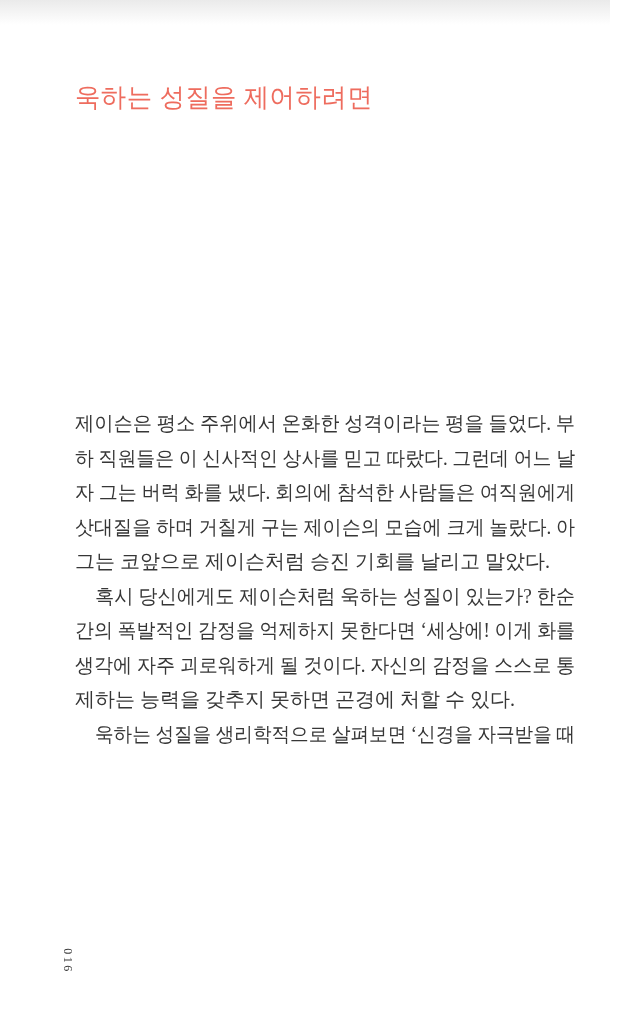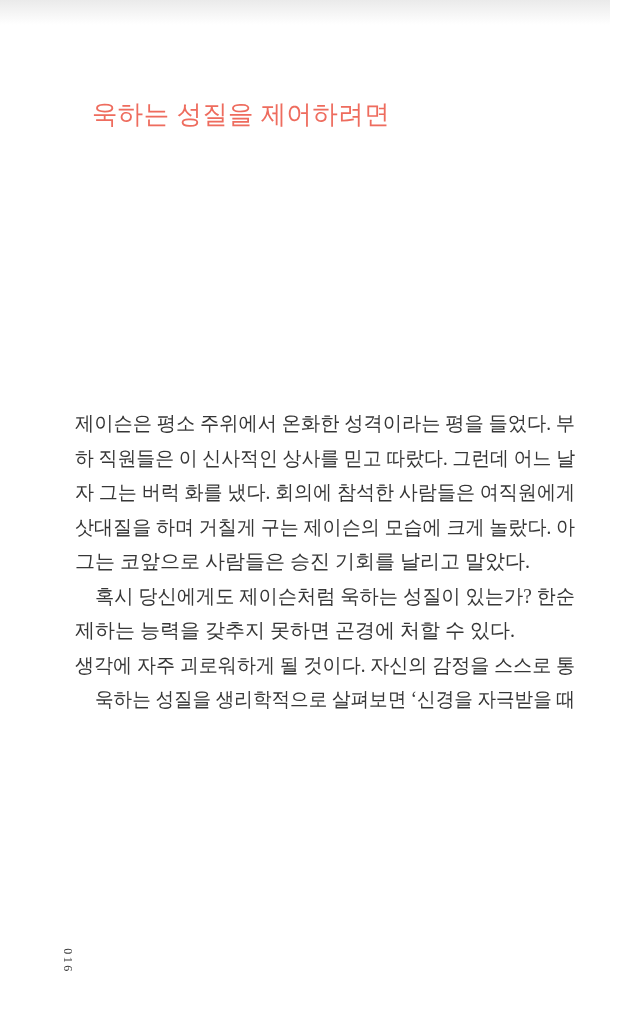--- a/index.html
+++ b/index.html
@@ -22,21 +22,21 @@
     top: 0; left: 0;
     width: 610px; height: 26px;
     background: linear-gradient(180deg, rgba(186,186,186,0.30) 0%, rgba(255,255,255,0) 95%);
     pointer-events: none;
   }
   .title {
     position: absolute;
     left: 75px;
     top: 82px;
     width: 298px;
-    margin: 17px;
+    margin: 0;
     font-size: 26px;
     font-weight: normal;
     line-height: 32px;
     letter-spacing: 0.5px;
     color: var(--color-accent, #ee6c5e);
     white-space: nowrap;
   }
   .body-text {
     position: absolute;
     left: 75px;
@@ -81,22 +81,23 @@
 
   <div class="top-shade"></div>
 
   <h1 class="title fitline"><span class="fit-span" style="transform: scaleX(0.97545);">욱하는 성질을 제어하려면</span></h1>
 
   <div class="body-text">
     <div class="line full fitline"><span class="fit-span" style="transform: scaleX(0.961538);">제이슨은 평소 주위에서 온화한 성격이라는 평을 들었다. 부</span></div>
     <div class="line full fitline"><span class="fit-span" style="transform: scaleX(0.943396);">하 직원들은 이 신사적인 상사를 믿고 따랐다. 그런데 어느 날</span></div>
     <div class="line full fitline"><span class="fit-span" style="transform: scaleX(0.952381);">자 그는 버럭 화를 냈다. 회의에 참석한 사람들은 여직원에게</span></div>
     <div class="line full fitline"><span class="fit-span" style="transform: scaleX(0.952381);">삿대질을 하며 거칠게 구는 제이슨의 모습에 크게 놀랐다. 아</span></div>
-    <div class="line end fitline"><span class="fit-span">그는 코앞으로 사람들은 승진 기회를 날리고 말았다.</span></div>
+    <div class="line end fitline"><span class="fit-span">그는 코앞으로 제이슨처럼 승진 기회를 날리고 말았다.</span></div>
     <div class="line full indent fitline"><span class="fit-span" style="transform: scaleX(0.962135);">혹시 당신에게도 제이슨처럼 욱하는 성질이 있는가? 한순</span></div>
+    <div class="line full fitline"><span class="fit-span" style="transform: scaleX(0.946382);">간의 폭발적인 감정을 억제하지 못한다면 ‘세상에! 이게 화를</span></div>
+    <div class="line full fitline"><span class="fit-span" style="transform: scaleX(0.952381);">생각에 자주 괴로워하게 될 것이다. 자신의 감정을 스스로 통</span></div>
     <div class="line end fitline"><span class="fit-span">제하는 능력을 갖추지 못하면 곤경에 처할 수 있다.</span></div>
-    <div class="line full fitline"><span class="fit-span" style="transform: scaleX(0.952381);">생각에 자주 괴로워하게 될 것이다. 자신의 감정을 스스로 통</span></div>
     <div class="line full indent fitline"><span class="fit-span" style="transform: scaleX(0.929023);">욱하는 성질을 생리학적으로 살펴보면 ‘신경을 자극받을 때</span></div>
   </div>
 
   <div class="page-number">016</div>
 
 </div>
 
 </body></html>

